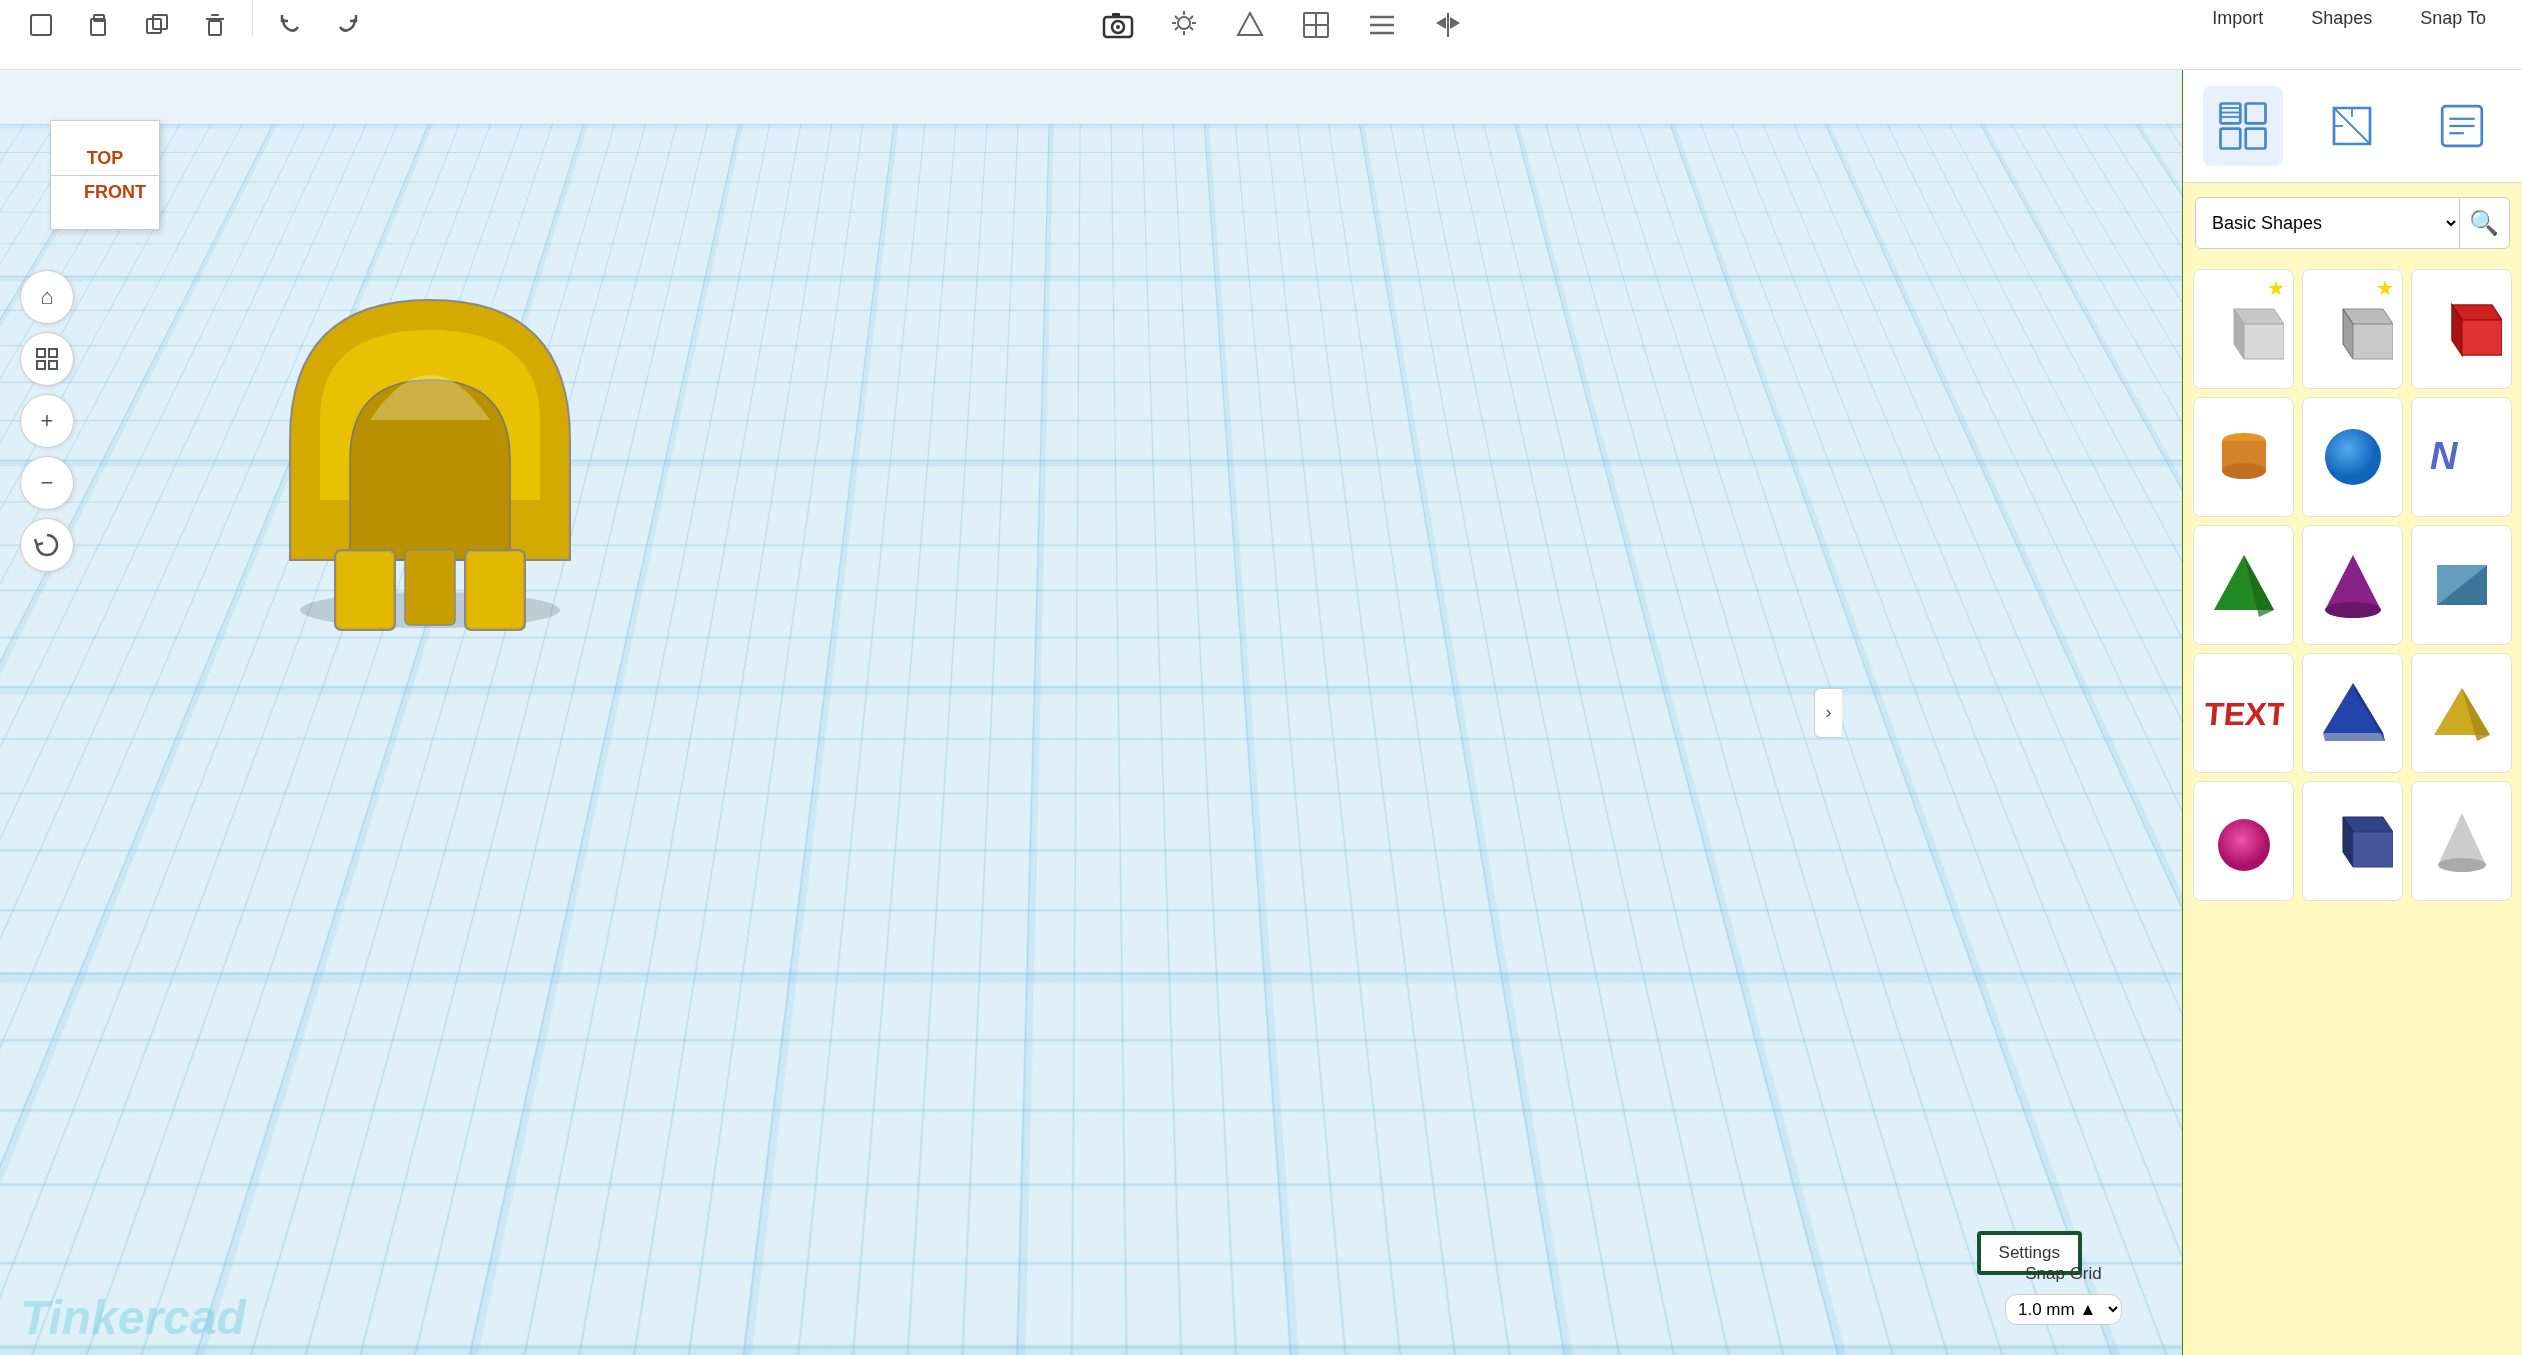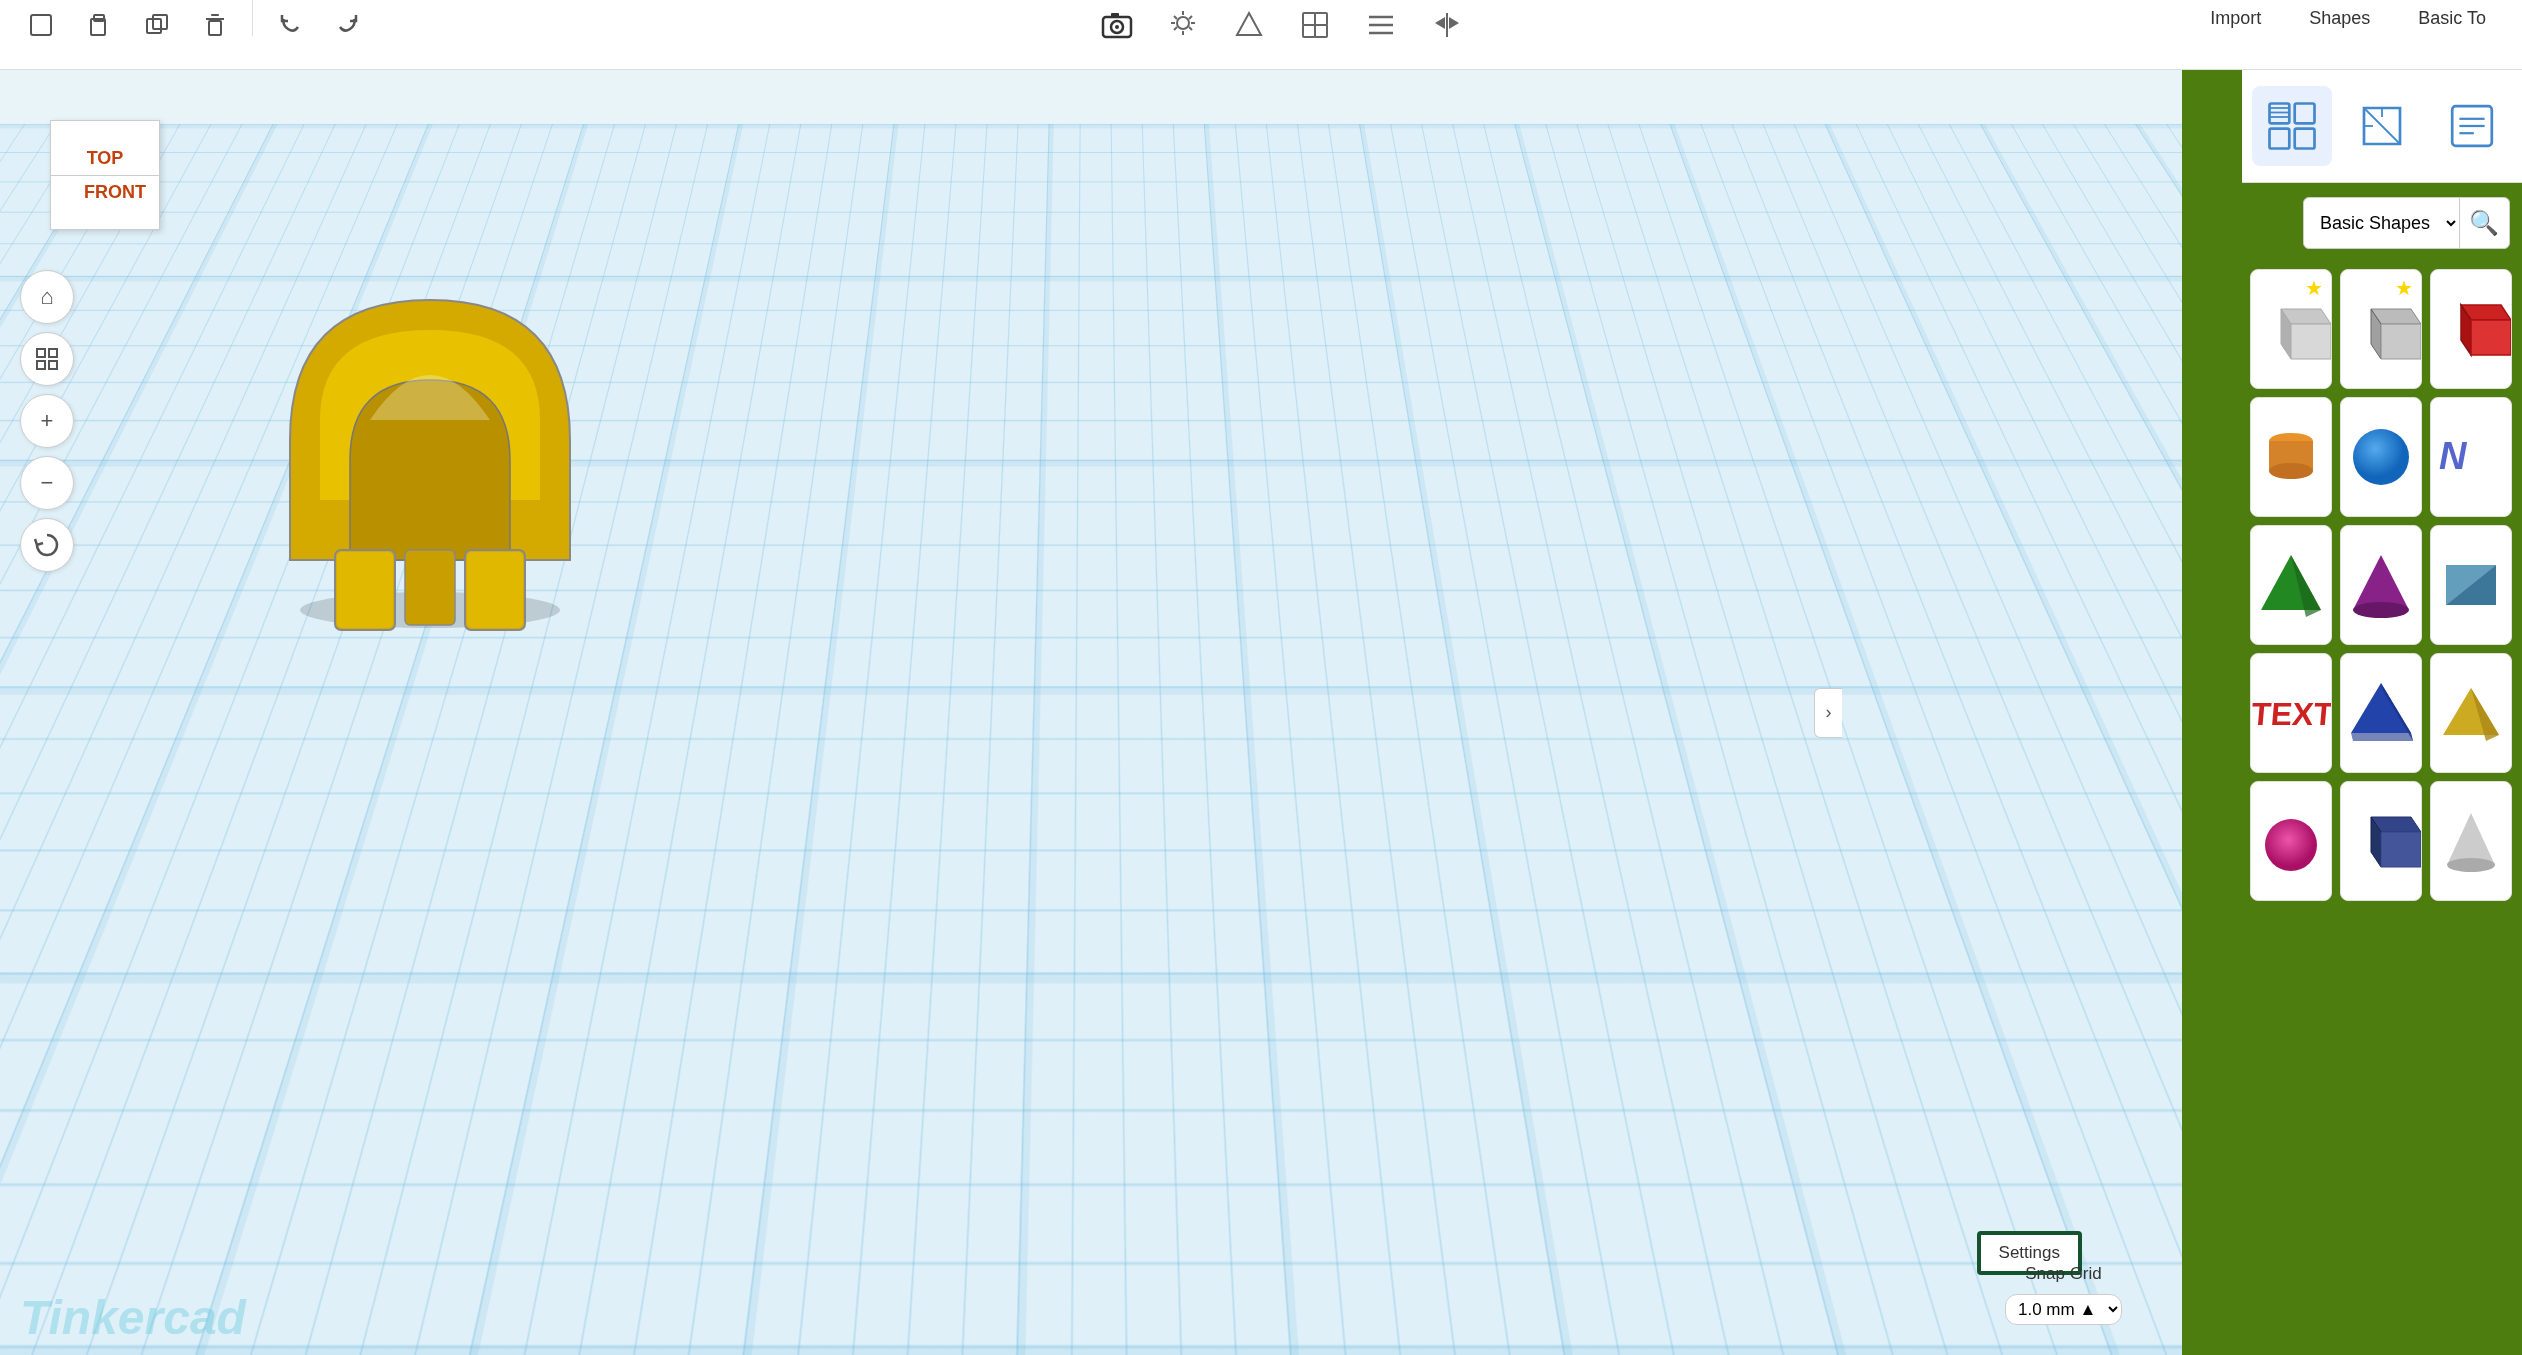--- a/index.html
+++ b/index.html
@@ -159,23 +159,23 @@
       border: 1px solid #ccc;
       border-radius: 12px;
       padding: 4px 8px;
       background: white;
       cursor: pointer;
     }
 
     
     #right-panel {
       width: 340px;
-      background: #4d7c0f;
+      background: #fef9c3;
       border-left: 1px solid #4d7c0f;
-      display: flex; flex-direction: column; align-items: flex-end;
+      display: flex; flex-direction: column;
     }
 
     
     #panel-tabs {
       display: flex;
       align-items: center;
       justify-content: space-around;
       padding: 16px 10px;
       background: white;
       border-bottom: 1px solid #ddd;
@@ -370,21 +370,21 @@
       <svg width="32" height="32" viewBox="0 0 32 32">
           <line x1="16" y1="4" x2="16" y2="28" stroke="#666" stroke-width="2"></line>
           <polygon points="4,14 14,8 14,20" fill="#666"></polygon>
           <polygon points="28,14 18,8 18,20" fill="#666"></polygon>
         </svg>
     </button>
   </div>
   <div class="toolbar-spacer"></div>
   <button class="toolbar-text-btn">Import</button>
   <button class="toolbar-text-btn">Shapes</button>
-  <button class="toolbar-text-btn">Basic To</button>
+  <button class="toolbar-text-btn">Snap To</button>
 </div>
 
 <div id="main">
 
   <div id="canvas-area">
     <div id="grid-canvas"></div>
 
     <div id="view-cube">
       <div class="top-face">TOP</div>
       <div class="front-face">FRONT</div>

